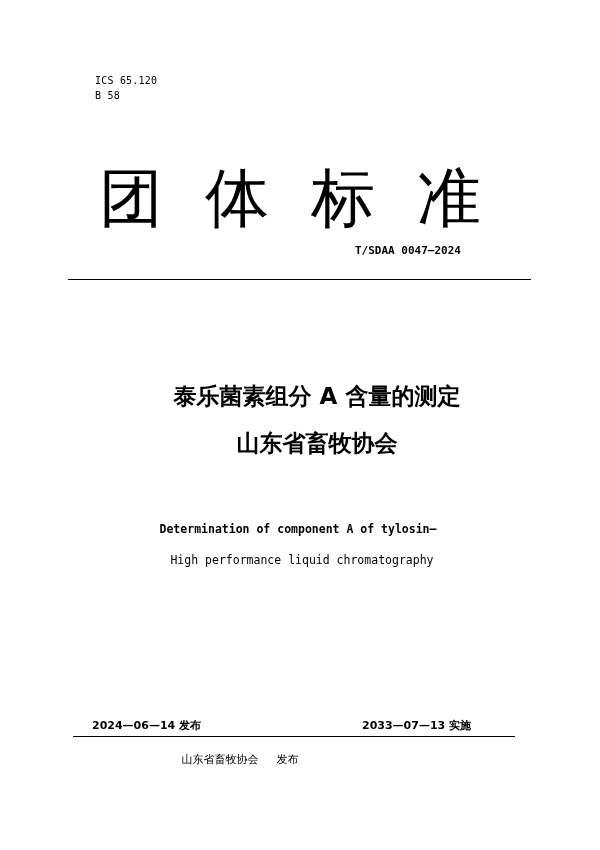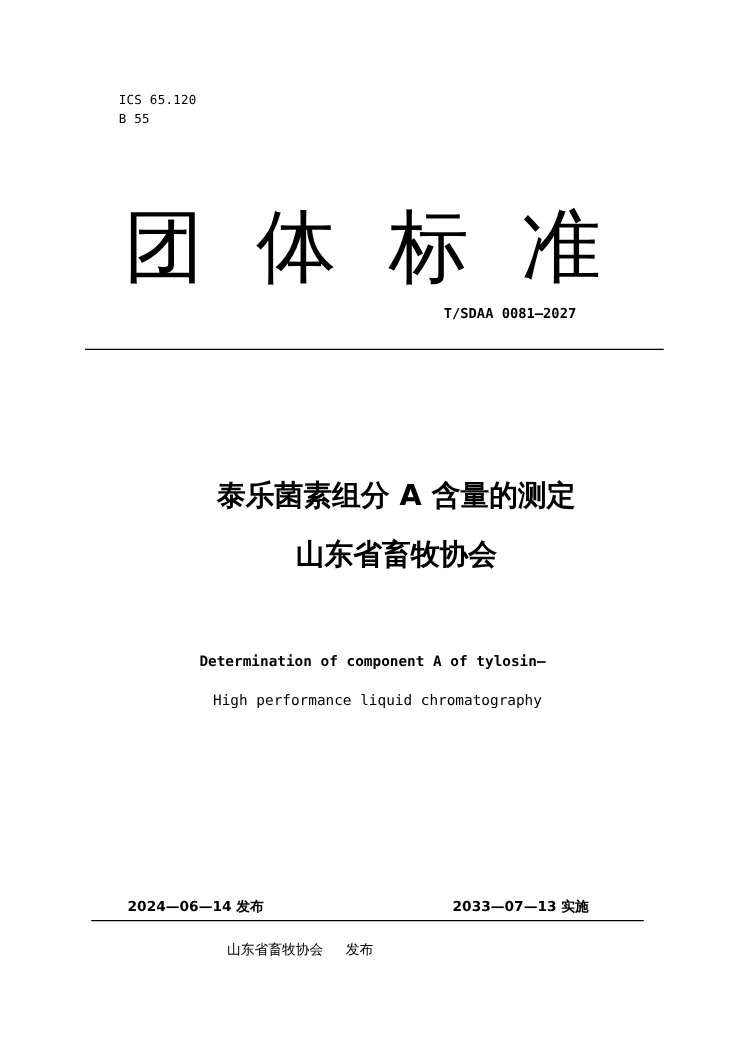--- a/index.html
+++ b/index.html
@@ -68,47 +68,47 @@
     }
     .en-title-1 { top: 522px; font-weight: bold; left: -2px; }
     .en-title-2 { top: 553px; left: 2px; }
     .date {
       top: 718px;
       font-family: "DejaVu Sans", sans-serif;
       font-size: 11px;
       font-weight: bold;
       white-space: nowrap;
     }
-    .date-issue { left: 102px; }
+    .date-issue { left: 92px; }
     .date-impl { left: 362px; }
     .publisher {
       top: 752px; left: 0; width: 480px;
       text-align: center;
       font-family: "DejaVu Sans", sans-serif;
       font-size: 11px;
       white-space: nowrap;
     }
     .publisher .gap { display: inline-block; width: 18px; }
   </style>
 </head>
 <body>
 
 <div class="abs ics">
   <div>ICS 65.120</div>
-  <div>B 55</div>
+  <div>B 58</div>
 </div>
 
 <div class="abs big-title">
   <span>团</span>
   <span>体</span>
   <span>标</span>
   <span>准</span>
 </div>
 
-<div class="abs std-code">T/SDAA 0081—2027</div>
+<div class="abs std-code">T/SDAA 0047—2024</div>
 
 <div class="abs rule rule-top"></div>
 
 <div class="abs cn-title cn-title-1">泰乐菌素组分 A 含量的测定</div>
 <div class="abs cn-title cn-title-2">山东省畜牧协会</div>
 
 <div class="abs en-title en-title-1">Determination of component A of tylosin—</div>
 <div class="abs en-title en-title-2">High performance liquid chromatography</div>
 
 <div class="abs date date-issue">2024—06—14 发布</div>

